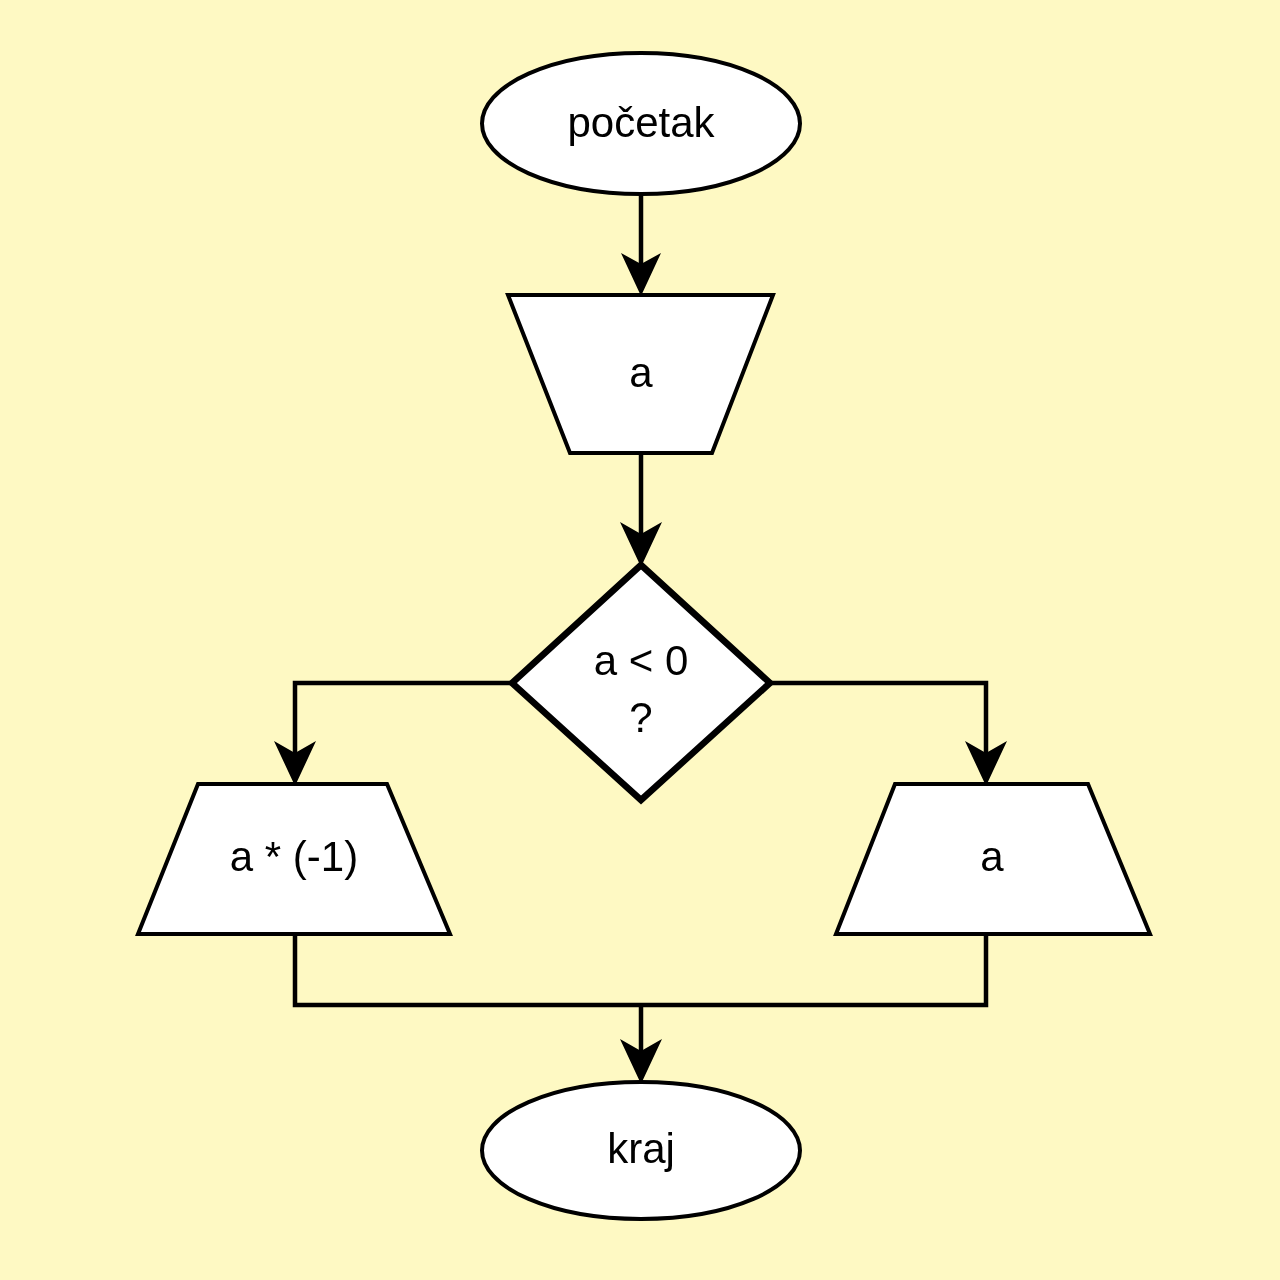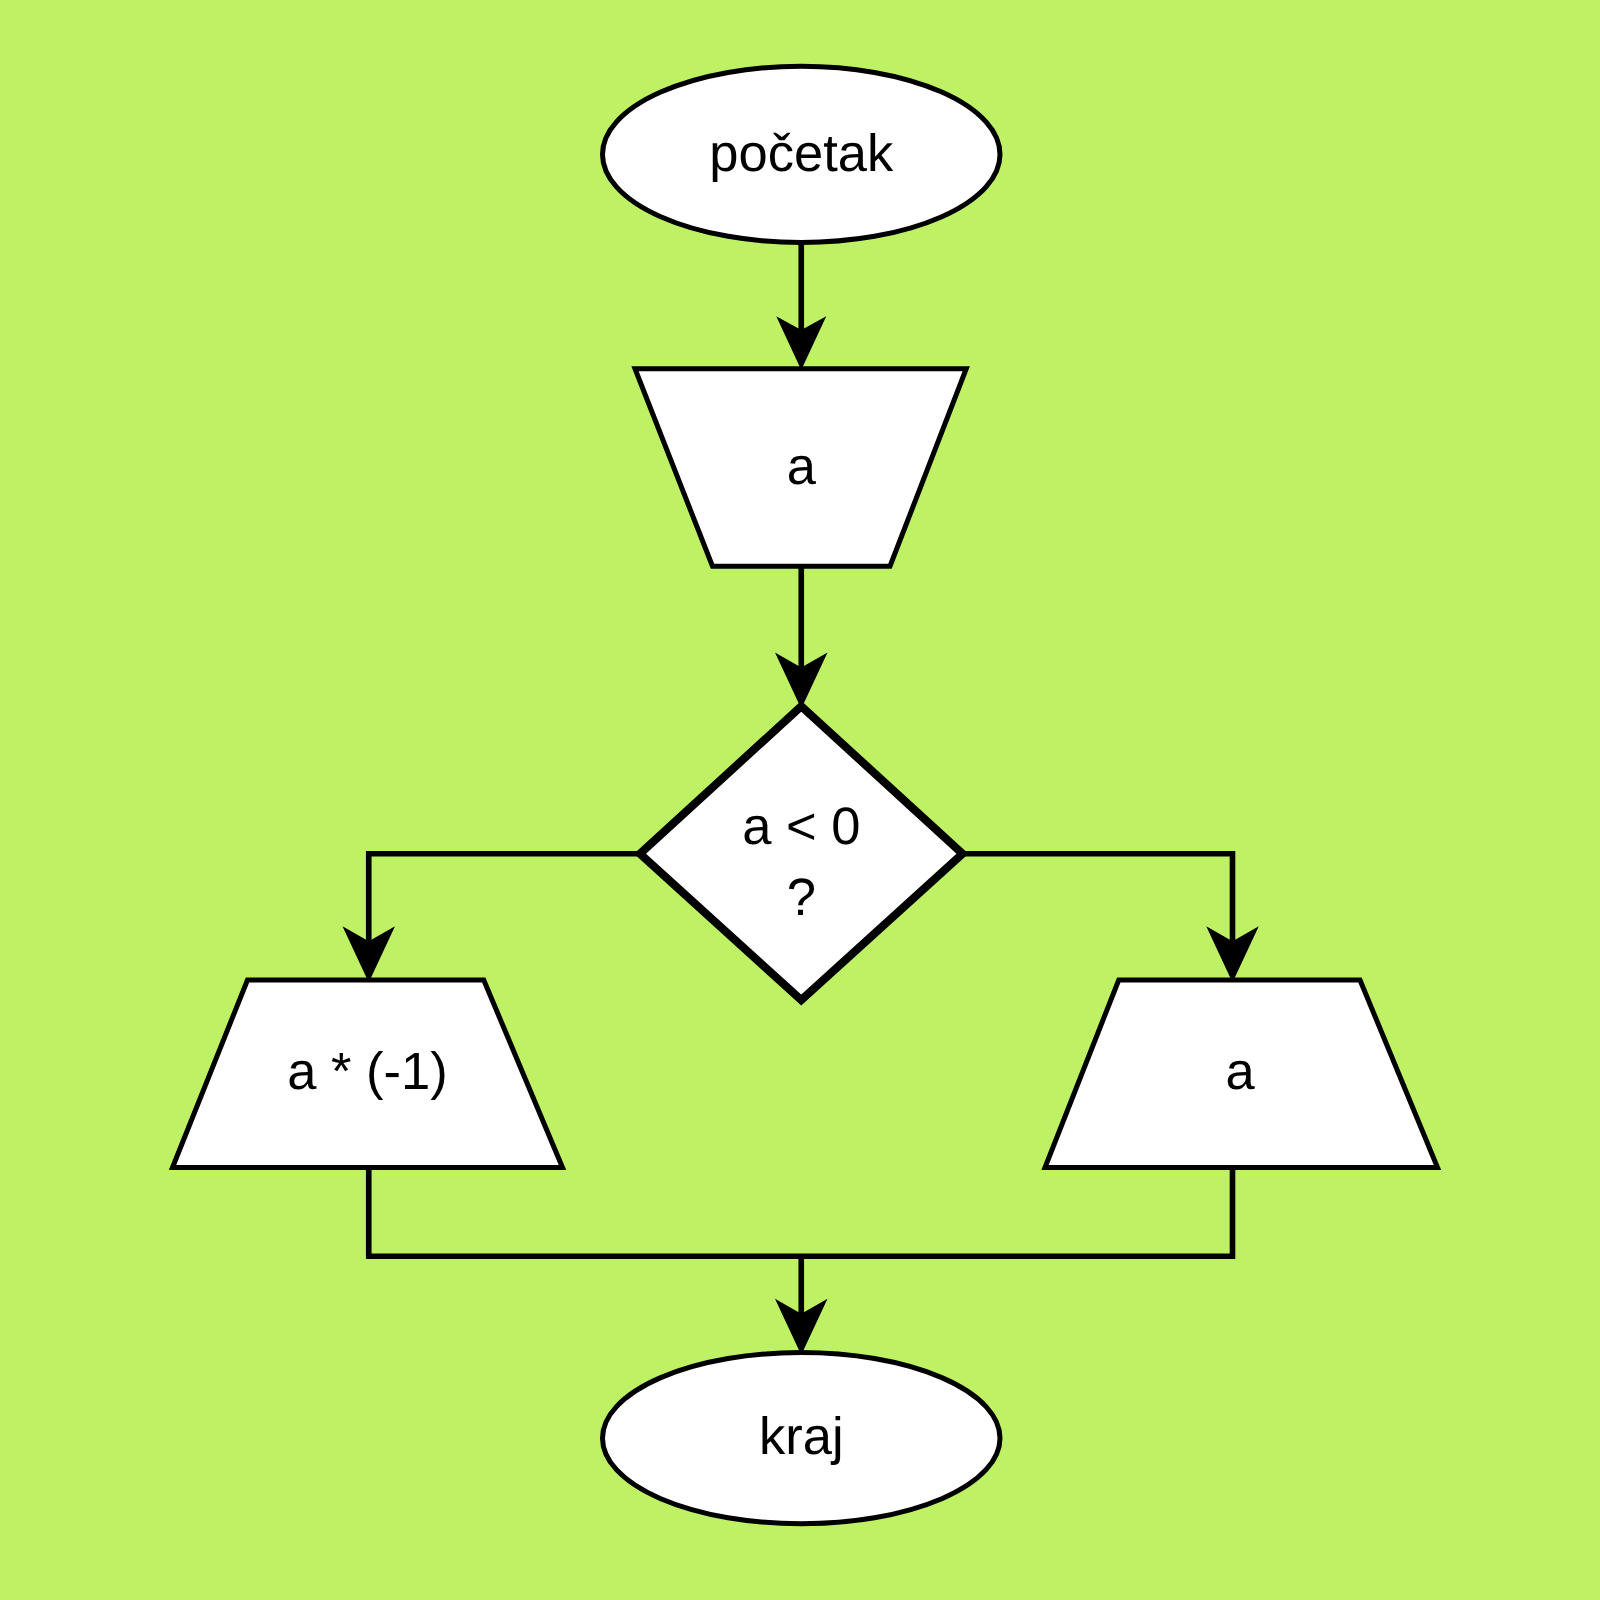--- a/index.html
+++ b/index.html
@@ -10,21 +10,21 @@
   body {
     width: 1280px;
     height: 1280px;
     overflow: hidden;
     font-family: "Liberation Sans", sans-serif;
   }
   #flowchart-root {
     position: relative;
     width: 1280px;
     height: 1280px;
-    background: #bef264;
+    background: #fef9c3;
   }
   svg#flowchart-svg {
     display: block;
     width: 1280px;
     height: 1280px;
   }
   .node-shape {
     fill: #ffffff;
     stroke: #000000;
     stroke-width: 4;

